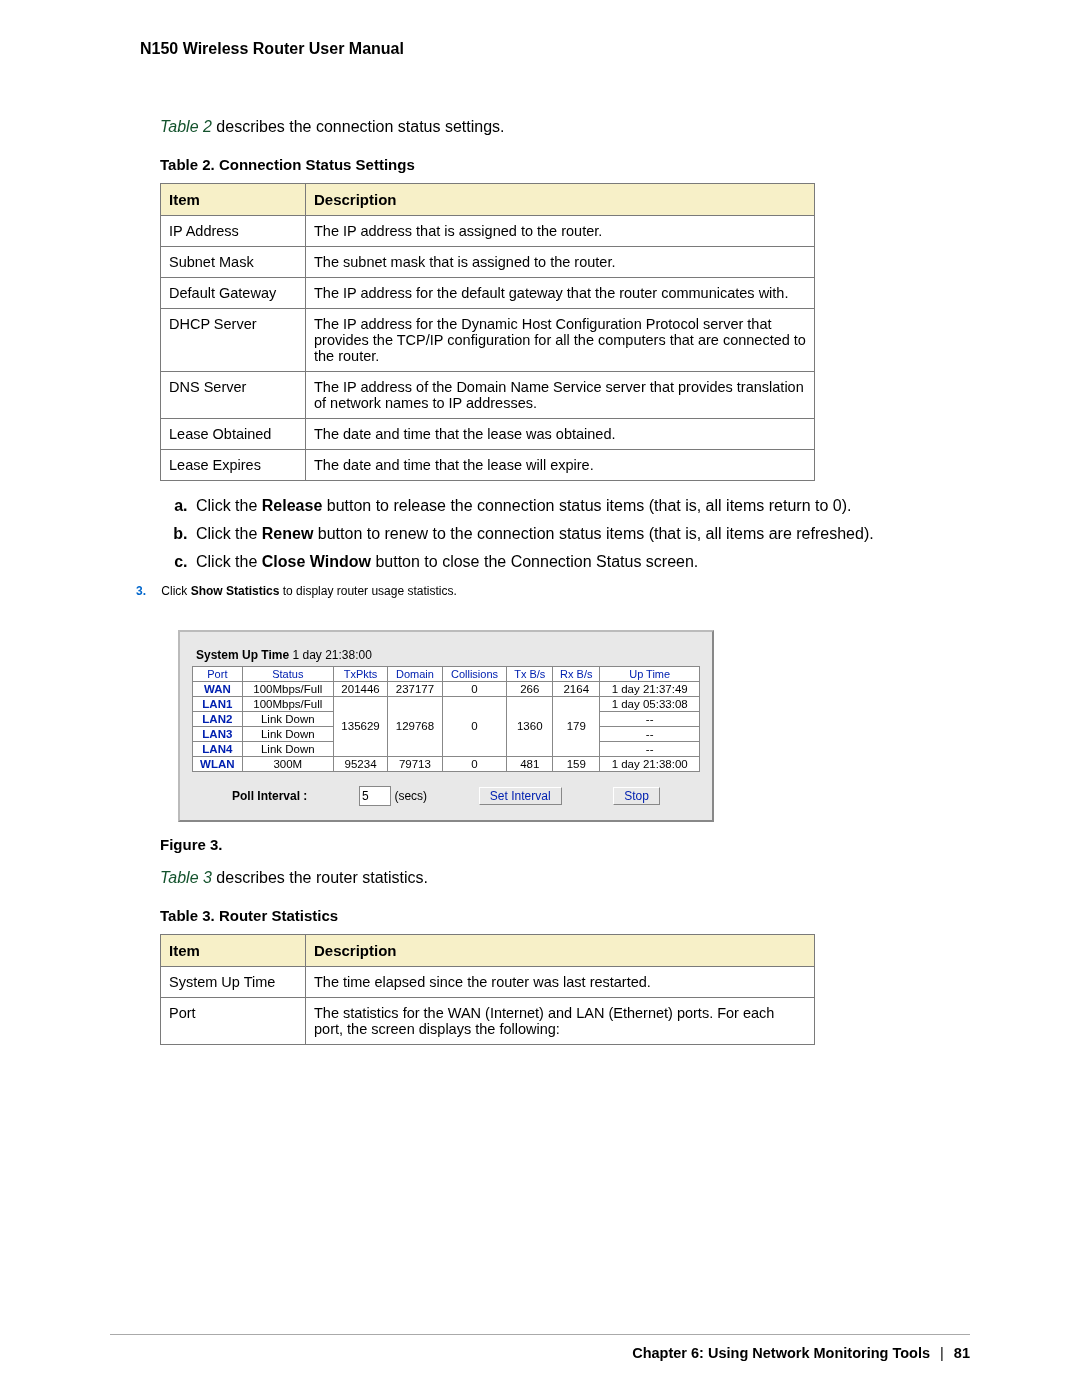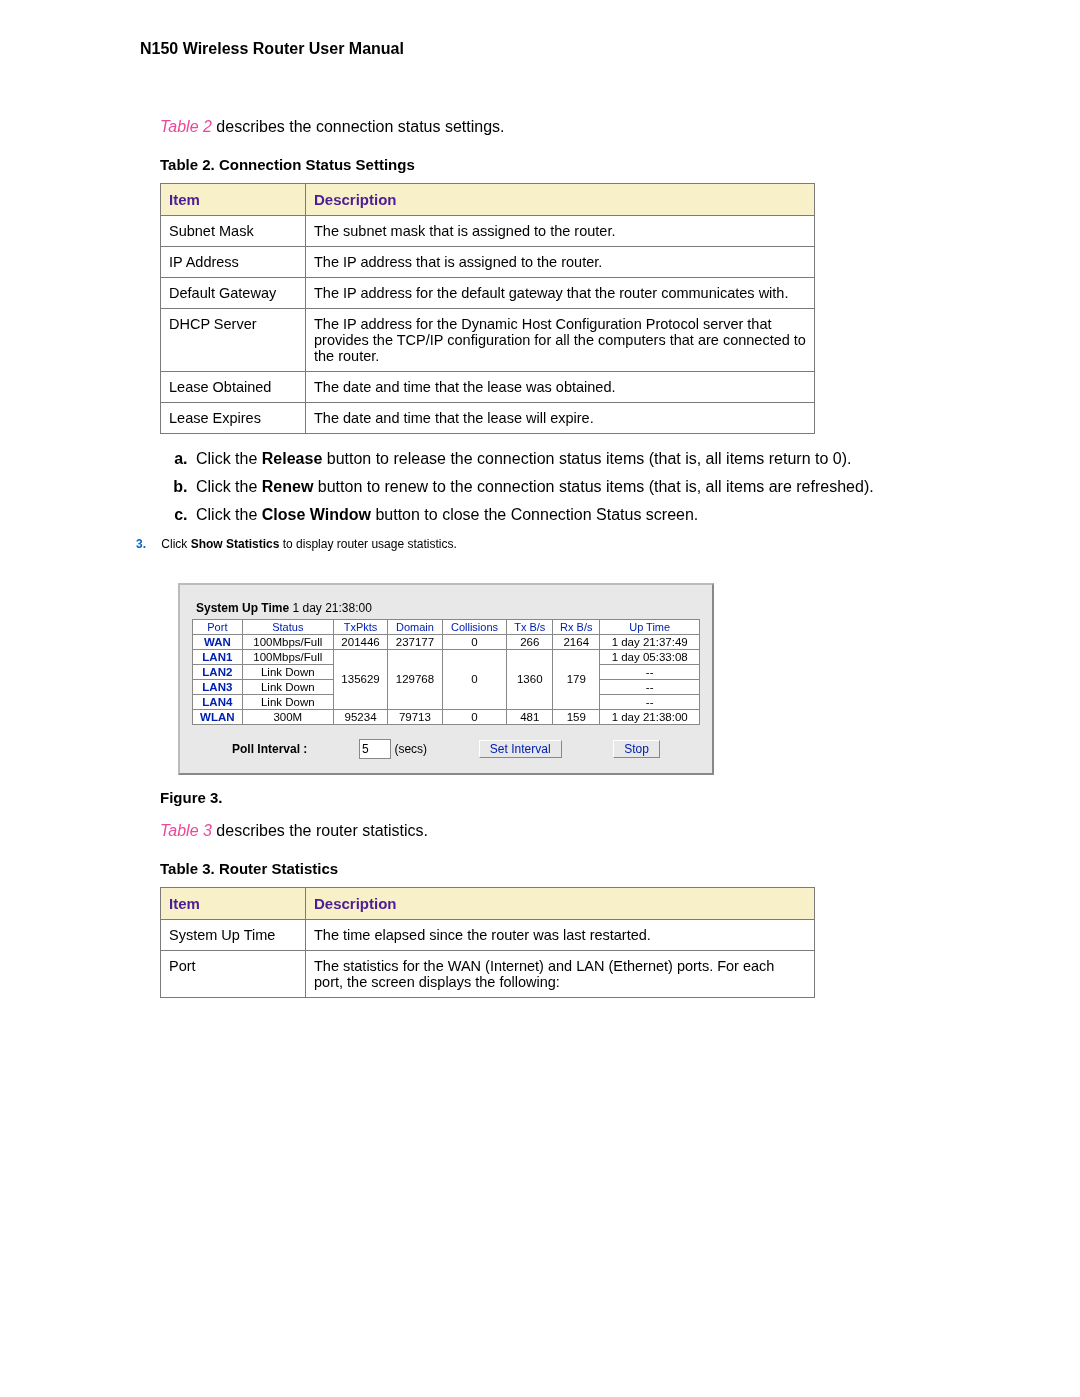--- a/index.html
+++ b/index.html
@@ -23,21 +23,21 @@
     margin-bottom: 60px;
   }
   .body {
     padding-left: 50px;
   }
   .intro {
     font-size: 16px;
     margin: 0 0 20px 0;
   }
   .link-ish {
-    color: #ec4899;
+    color: #14532d;
     font-style: italic;
     margin-top: 16px;
   }
   .table-title {
     font-weight: bold;
     font-size: 15px;
     margin: 18px 0 10px 0;
   }
   table.desc {
     border-collapse: collapse;
@@ -46,21 +46,21 @@
   }
   table.desc th, table.desc td {
     border: 1px solid #7a7a7a;
     padding: 7px 8px 7px 8px;
     vertical-align: top;
     text-align: left;
     font-weight: normal;
   }
   table.desc th {
     background: #f7f0c8;
-    color: #4c1d95;
+    color: #000000;
     font-weight: bold;
     font-size: 15px;
   }
   table.desc td.item {
     width: 128px;
   }
   ol.alpha {
     list-style: lower-alpha;
     padding-left: 32px;
     margin: 14px 0 10px 0;
@@ -189,34 +189,38 @@
     </p>
 
     <div class="table-title">Table 2.  Connection Status Settings</div>
     <table class="desc">
       <tbody>
           <tr>
         <th>Item</th>
         <th>Description</th>
       </tr>
       <tr>
+            <td class="item">IP Address</td>
+            <td>The IP address that is assigned to the router.</td>
+          </tr>
+      <tr>
             <td class="item">Subnet Mask</td>
             <td>The subnet mask that is assigned to the router.</td>
           </tr>
       <tr>
-            <td class="item">IP Address</td>
-            <td>The IP address that is assigned to the router.</td>
-          </tr>
-      <tr>
             <td class="item">Default Gateway</td>
             <td>The IP address for the default gateway that the router communicates with.</td>
           </tr>
       <tr>
             <td class="item">DHCP Server</td>
             <td>The IP address for the Dynamic Host Configuration Protocol server that provides the TCP/IP configuration for all the computers that are connected to the router.</td>
+          </tr>
+      <tr>
+            <td class="item">DNS Server</td>
+            <td>The IP address of the Domain Name Service server that provides translation of network names to IP addresses.</td>
           </tr>
       <tr>
             <td class="item">Lease Obtained</td>
             <td>The date and time that the lease was obtained.</td>
           </tr>
       <tr>
             <td class="item">Lease Expires</td>
             <td>The date and time that the lease will expire.</td>
           </tr>
     </tbody>
@@ -333,13 +337,18 @@
             <td>The time elapsed since the router was last restarted.</td>
           </tr>
       <tr>
             <td class="item">Port</td>
             <td>The statistics for the WAN (Internet) and LAN (Ethernet) ports. For each port, the screen displays the following:</td>
           </tr>
     </tbody>
       </table>
   </div>
 
+  <div class="footer">
+    <span class="chap">Chapter 6:  Using Network Monitoring Tools</span>
+    <span class="sep">|</span>
+    <span class="chap">81</span>
+  </div>
 </div>
 
 </body></html>

